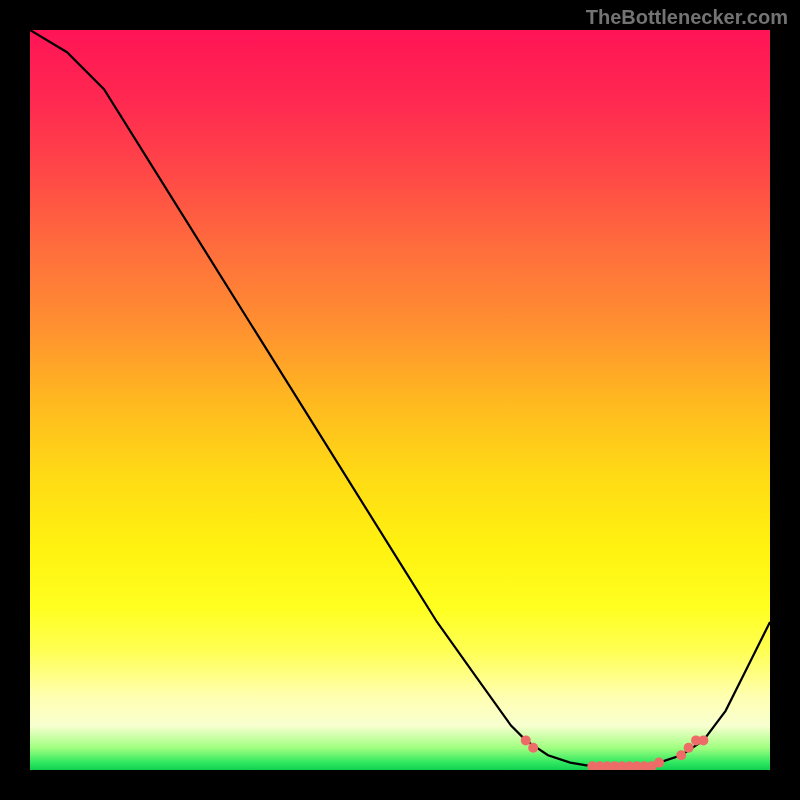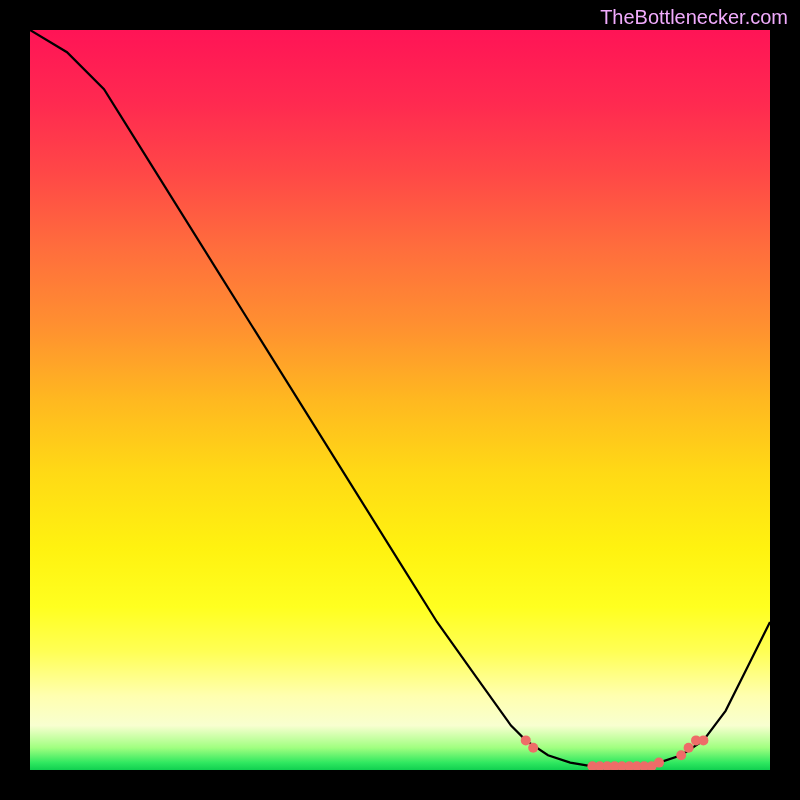--- a/index.html
+++ b/index.html
@@ -1,17 +1,17 @@
 <!DOCTYPE html>
 <html><head>
 <meta charset="utf-8">
 <style>
   * { margin: 0; padding: 0; box-sizing: border-box; }
   body { width: 800px; height: 800px; background: #000; position: relative; font-family: Arial, sans-serif; }
-  .watermark { position: absolute; top: 6px; right: 12px; color: #f0abfc; font-size: 20px; font-weight: 400; z-index: 10; }
+  .watermark { position: absolute; top: 6px; right: 12px; color: #737373; font-size: 20px; font-weight: 700; z-index: 10; }
   .chart-area { position: absolute; top: 30px; left: 30px; width: 740px; height: 740px; }
   .gradient-bg { position: absolute; top: 0; left: 0; width: 100%; height: 100%; }
   .line-layer { position: absolute; top: 0; left: 0; width: 100%; height: 100%; }
 </style>
 </head>
 <body>
 
 <div class="watermark">TheBottlenecker.com</div>
 
 <div class="chart-area">

